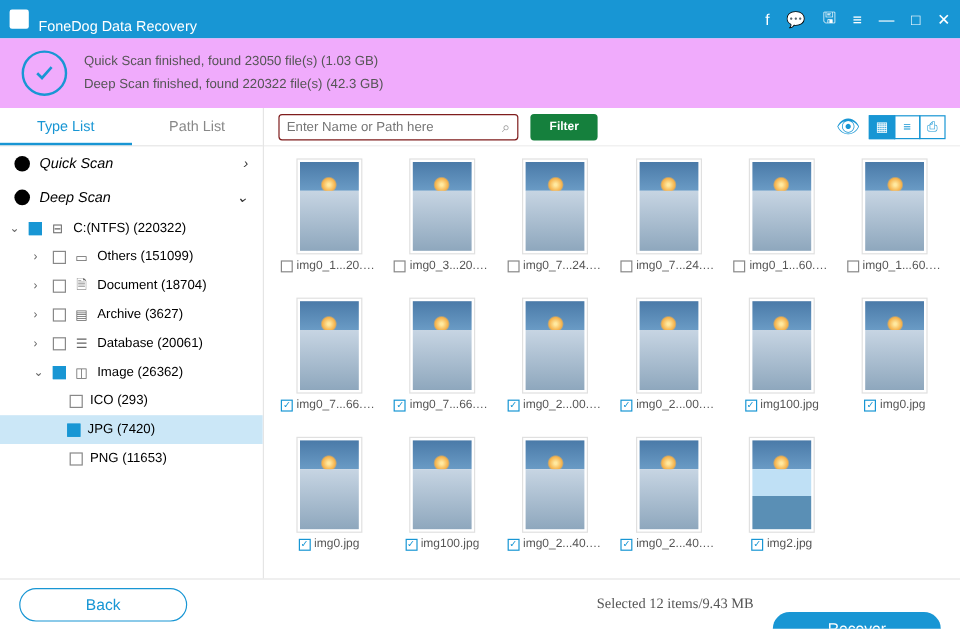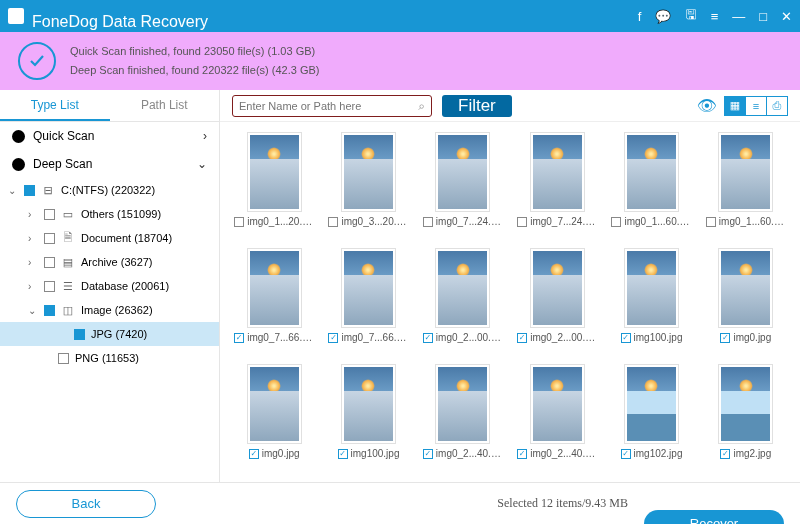--- a/index.html
+++ b/index.html
@@ -1,44 +1,44 @@
 <!DOCTYPE html>
 <html><head>
 <meta charset="utf-8">
 <style>
 * { margin: 0; padding: 0; box-sizing: border-box; font-family: Arial, sans-serif; }
 body { width: 800px; height: 524px; overflow: hidden; background: #fff; }
 .titlebar { height: 32px; background: #1896d4; display: flex; align-items: center; padding: 0 8px; color: #fff; }
 .titlebar .logo { width: 16px; height: 16px; background: #fff; margin-right: 8px; border-radius: 2px; }
-.titlebar .title { font-size: 16px; flex: 1; margin-top: 12px; }
+.titlebar .title { font-size: 12px; flex: 1; margin-top: 12px; }
 .titlebar .win-icons { display: flex; gap: 14px; align-items: center; }
 .titlebar .win-icons span { cursor: pointer; font-size: 13px; }
 .scan-status { height: 58px; background: #f0abfc; display: flex; align-items: center; padding: 0 18px; gap: 14px; }
 .scan-status .check { width: 38px; height: 38px; border: 2.5px solid #1896d4; border-radius: 50%; display: flex; align-items: center; justify-content: center; color: #1896d4; }
 .scan-status .lines { font-size: 11px; color: #555; line-height: 1.7; }
 .content { display: flex; height: 392px; justify-content: space-between; }
 .sidebar { width: 220px; border-right: 1px solid #e5e5e5; display: flex; flex-direction: column; }
 .tabs { display: flex; border-bottom: 1px solid #e5e5e5; height: 32px; }
 .tabs .tab { flex: 1; text-align: center; font-size: 12px; line-height: 30px; color: #888; cursor: pointer; }
 .tabs .tab.active { color: #1896d4; border-bottom: 2px solid #1896d4; }
-.scan-item { display: flex; align-items: center; padding: 7px 12px; font-size: 12px; gap: 8px; cursor: pointer; }
+.scan-item { display: flex; align-items: center; padding: 7px 12px; font-size: 12px; gap: 8px; cursor: pointer; font-style: italic; }
 .scan-item .dot { width: 13px; height: 13px; background: #000; border-radius: 50%; display: inline-block; }
 .scan-item .chev { margin-left: auto; font-size: 12px; color: #333; }
 .tree { flex: 1; overflow: auto; font-size: 11px; }
 .tree-item { display: flex; align-items: center; padding: 6px 4px 6px 8px; gap: 6px; cursor: pointer; white-space: nowrap; }
 .tree-item.selected { background: #cbe7f7; }
 .tree-item .arrow { width: 10px; display: inline-block; color: #666; font-size: 10px; }
 .tree-item .cb { width: 11px; height: 11px; border: 1px solid #888; background: #fff; display: inline-block; }
 .tree-item .cb.on { background: #1896d4; border-color: #1896d4; }
 .tree-item .ic { display: inline-flex; width: 14px; height: 12px; align-items: center; justify-content: center; color: #666; }
 .main { flex: 1; display: flex; flex-direction: column; }
 .toolbar { height: 32px; display: flex; align-items: center; padding: 0 12px; gap: 10px; border-bottom: 1px solid #eee; }
 .search { flex: 0 0 200px; height: 22px; border: 1px solid #7f1d1d; border-radius: 3px; display: flex; align-items: center; padding: 0 6px; }
 .search input { border: none; outline: none; width: 100%; font-size: 11px; }
-.filter-btn { background: #0369a1; color: #fff; border: none; border-radius: 3px; height: 22px; padding: 0 16px; font-size: 17px; cursor: pointer; }
+.filter-btn { background: #15803d; color: #fff; border: none; border-radius: 3px; height: 22px; padding: 0 16px; font-size: 10px; cursor: pointer; font-weight: bold; }
 .toolbar .spacer { flex: 1; }
 .view-btns { display: flex; align-items: center; gap: 0; }
 .eye { color: #1896d4; margin-right: 8px; font-size: 16px; }
 .vb { width: 22px; height: 20px; border: 1px solid #1896d4; display: flex; align-items: center; justify-content: center; font-size: 11px; cursor: pointer; margin-left: -1px; color: #1896d4; }
 .vb.active { background: #1896d4; color: #fff; }
 .grid { flex: 1; overflow: auto; padding: 10px 12px; display: grid; grid-template-columns: repeat(6, 1fr); gap: 8px 10px; }
 .thumb { display: flex; flex-direction: column; align-items: center; }
 .thumb .img { width: 55px; height: 80px; border: 1px solid #e0e0e0; padding: 2px; background: #fff; position: relative; overflow: hidden; }
 .thumb .sky { position: absolute; left: 2px; right: 2px; top: 2px; height: 24px; background: linear-gradient(180deg,#4a7aa8,#6a9bc5); }
 .thumb .sun { position: absolute; width: 14px; height: 14px; border-radius: 50%; background: radial-gradient(circle,#ffe9a0 10%,#f5b14a 55%, transparent 70%); top: 14px; left: 50%; transform: translateX(-50%); }
@@ -130,21 +130,25 @@
         <span class="cb"></span>
         <span class="ic">☰</span>
         <span>Database (20061)</span>
       </div>
       <div class="tree-item" style="padding-left:28px">
         <span class="arrow">⌄</span>
         <span class="cb on"></span>
         <span class="ic">◫</span>
         <span>Image (26362)</span>
       </div>
-      <div class="tree-item selected" style="padding-left:74px">
+      <div class="tree-item" style="padding-left:58px">
+        <span class="cb"></span>
+        <span>ICO (293)</span>
+      </div>
+      <div class="tree-item selected" style="padding-left:56px">
         <span class="cb on"></span>
         <span>JPG (7420)</span>
       </div>
       <div class="tree-item" style="padding-left:58px">
         <span class="cb"></span>
         <span>PNG (11653)</span>
       </div>
     </div>
   </div>
 
@@ -341,31 +345,20 @@
           </div>
         </div>
         <div class="thumb">
           <div class="img">
             <div class="sky"></div>
             <div class="sun"></div>
             <div class="clouds island"></div>
           </div>
           <div class="label">
             <span class="cb on"></span>
-            <span class="txt">img102.jpg</span>
-          </div>
-        </div>
-        <div class="thumb">
-          <div class="img">
-            <div class="sky"></div>
-            <div class="sun"></div>
-            <div class="clouds island"></div>
-          </div>
-          <div class="label">
-            <span class="cb on"></span>
             <span class="txt">img2.jpg</span>
           </div>
         </div>
       </div>
   </div>
 </div>
 
 <div class="footer">
   <button class="back-btn">Back</button>
   <div class="spacer"></div>

